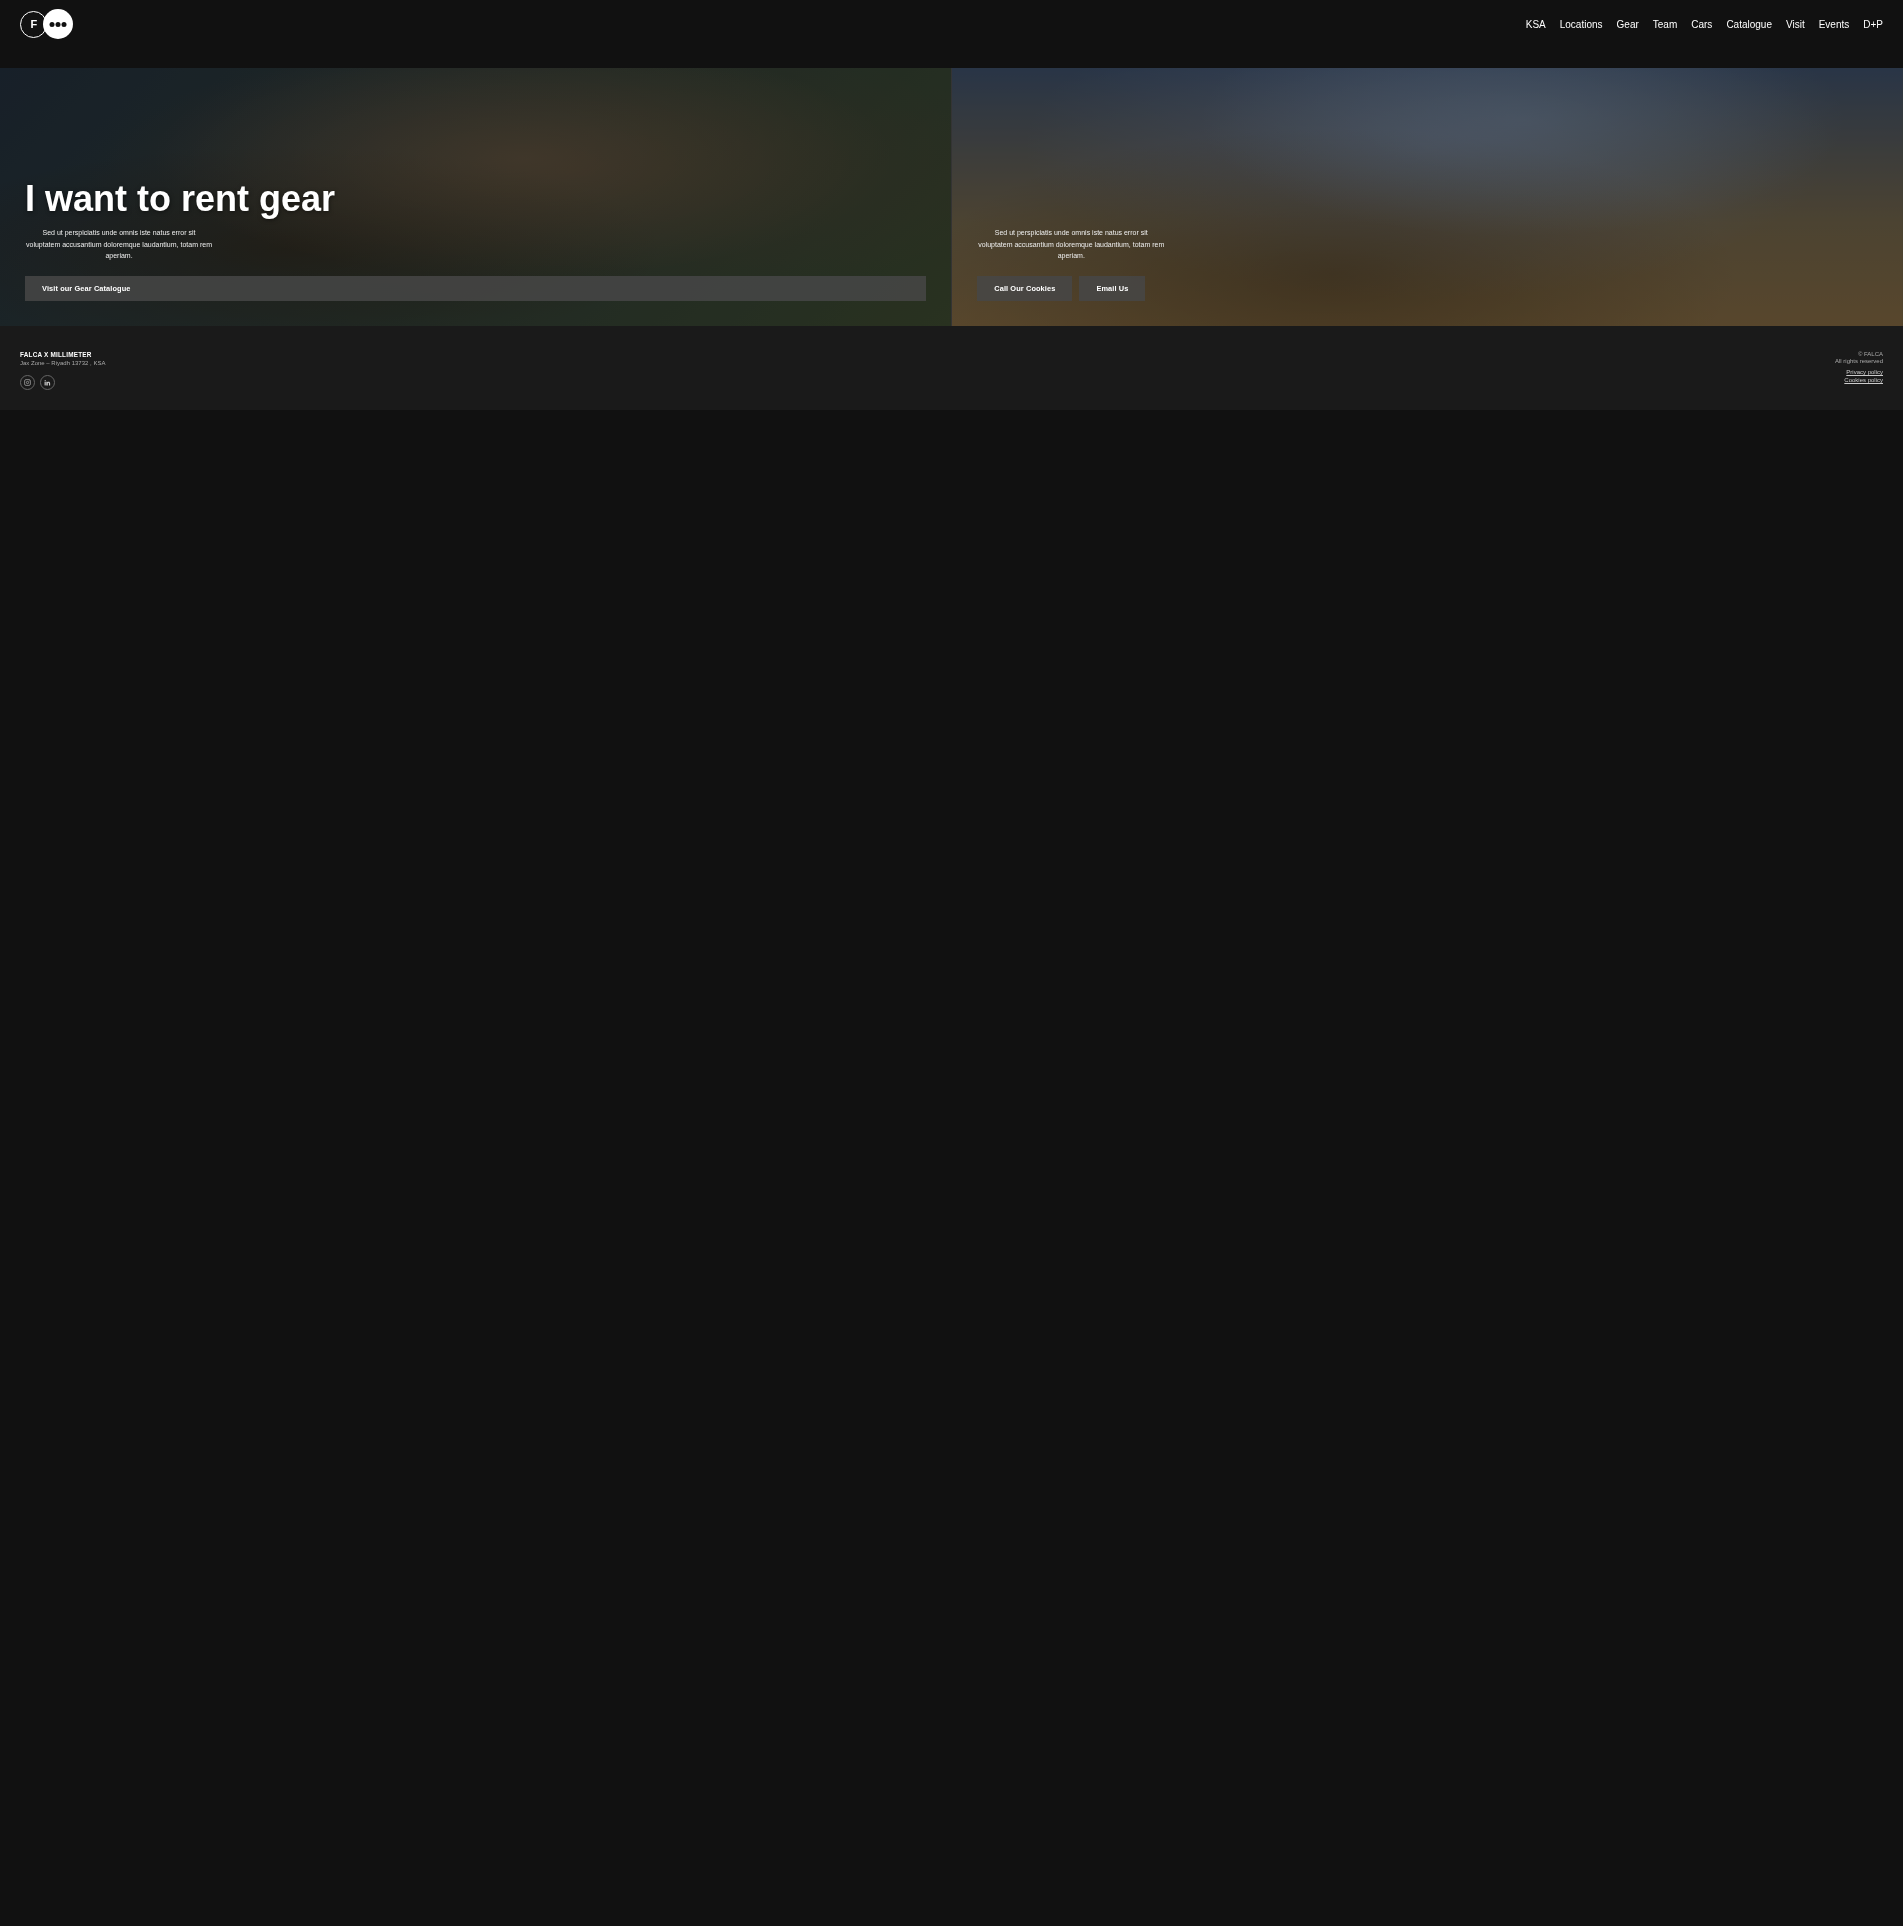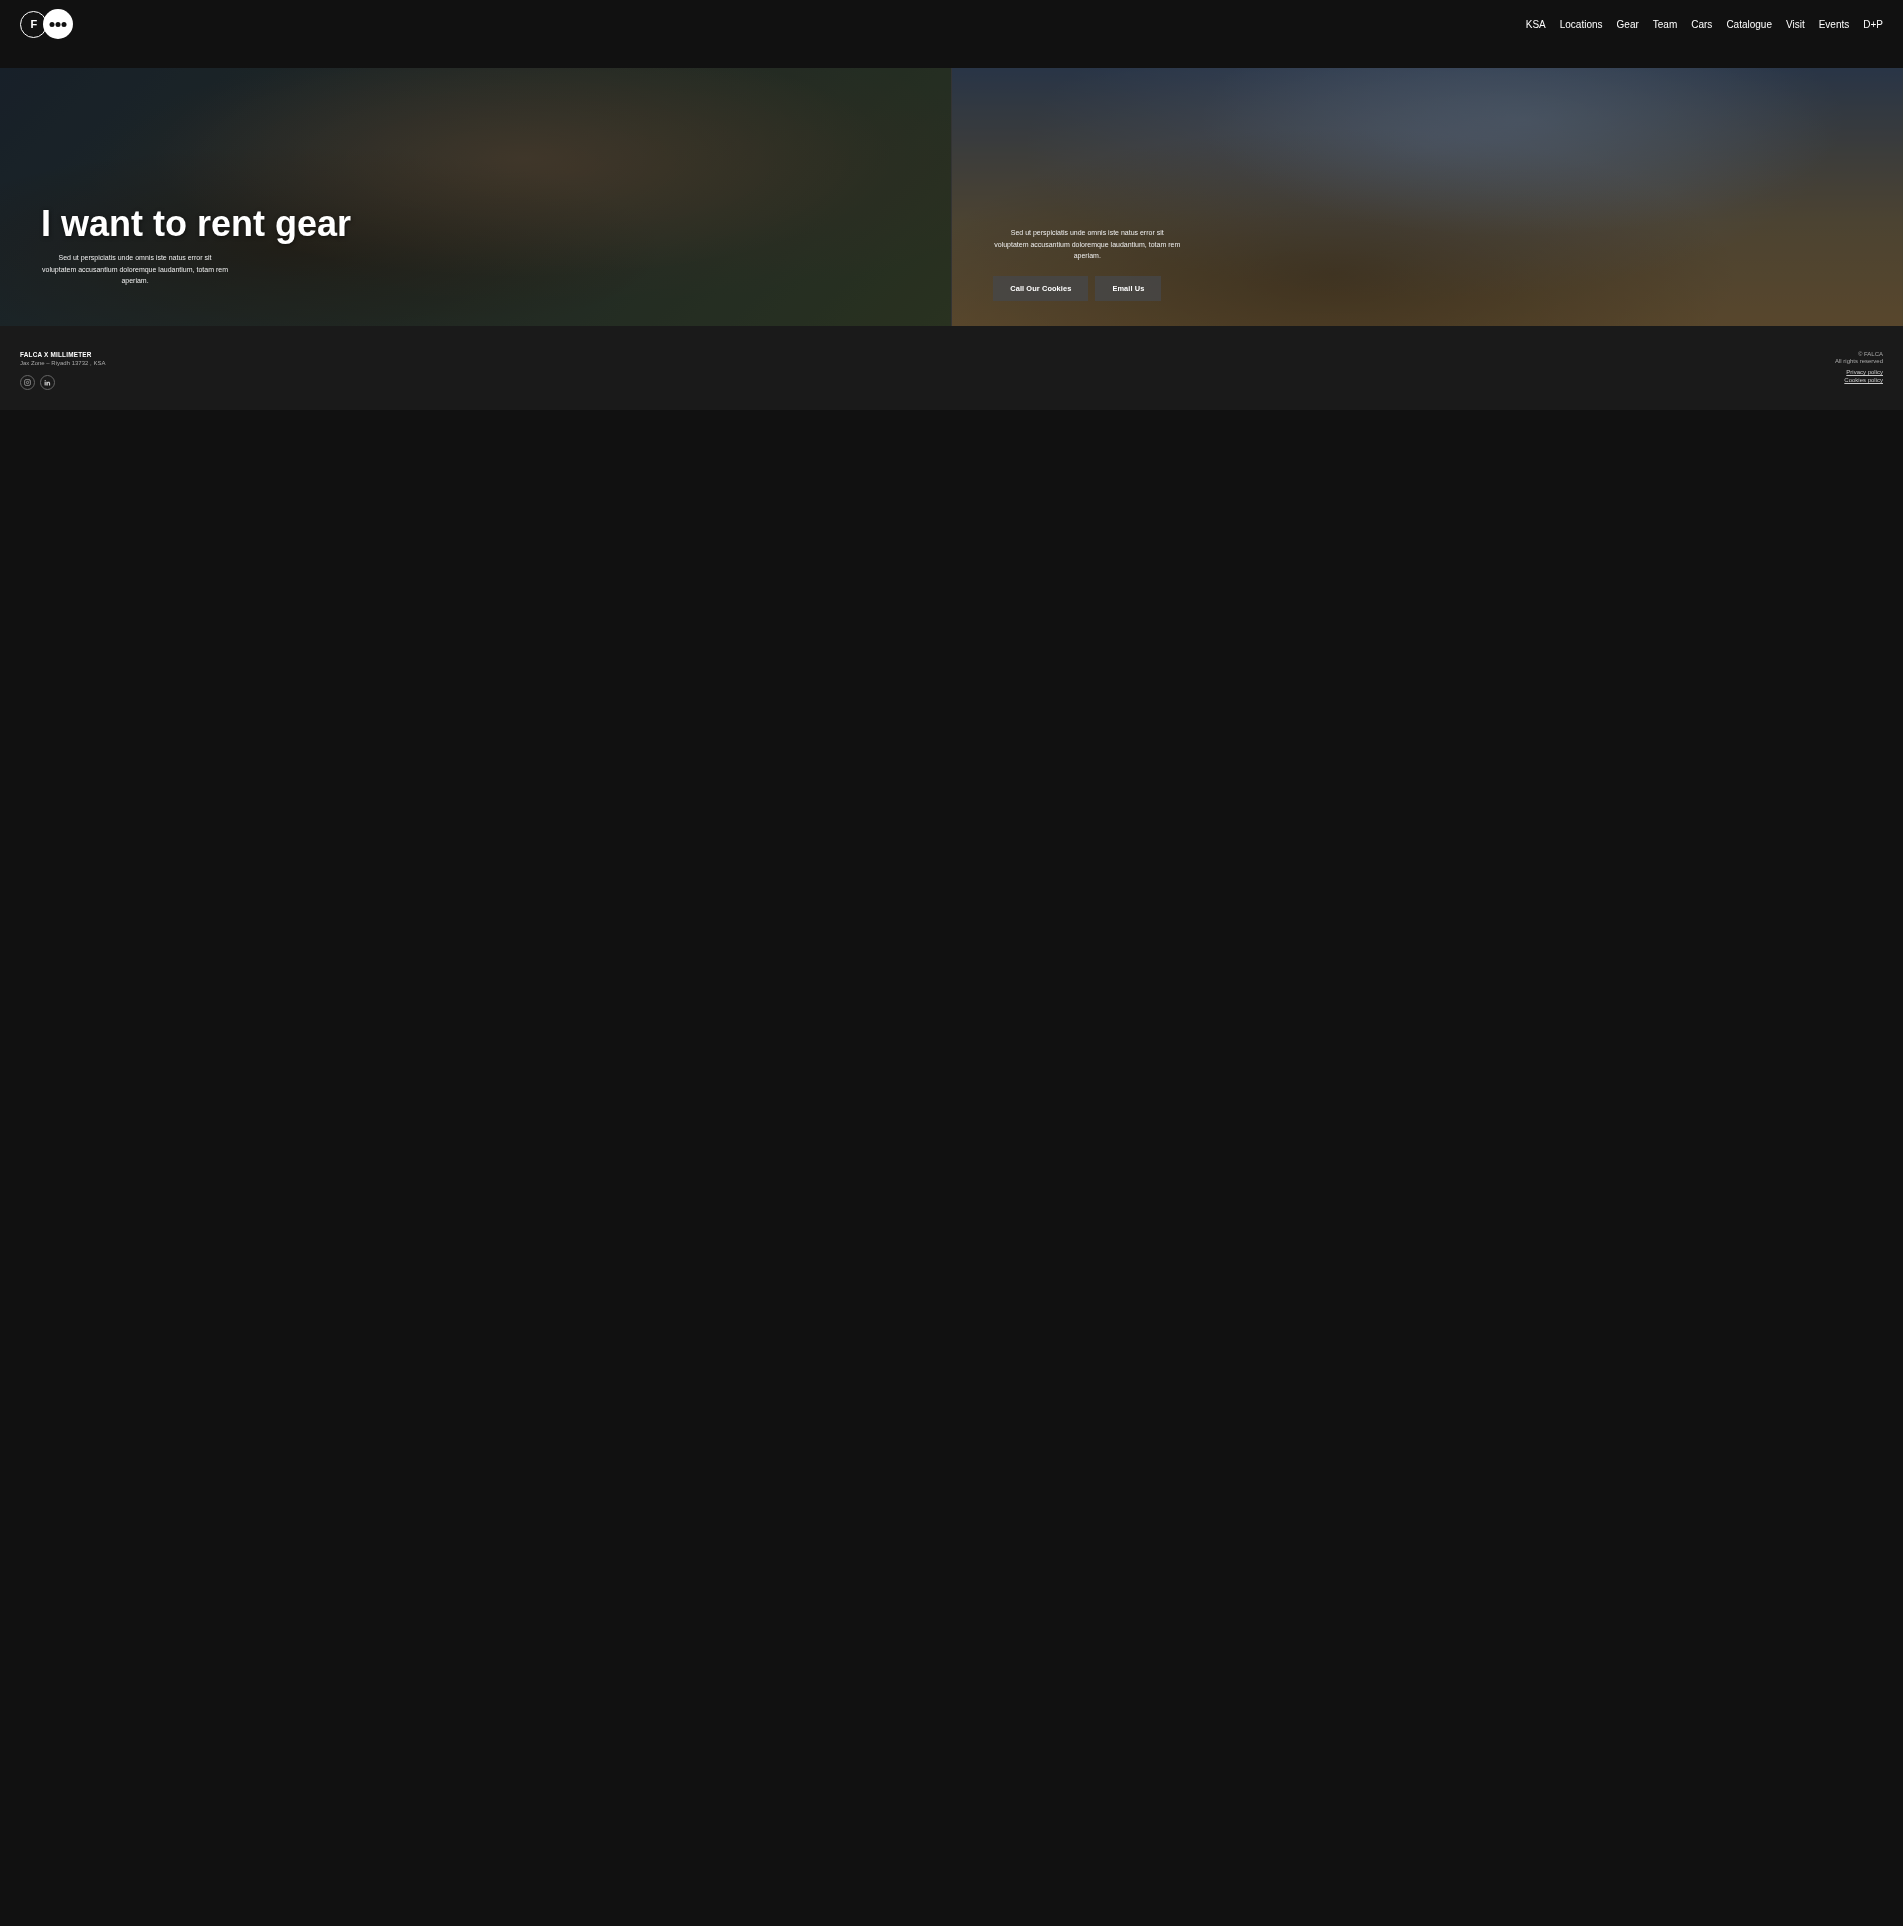--- a/index.html
+++ b/index.html
@@ -81,21 +81,20 @@
       width: 100%;
       min-height: 258px;
       position: relative;
     }
 
     .hero-panel {
       flex: 1;
       position: relative;
       overflow: hidden;
       min-height: 238px;
-      padding-left: 16px;
     }
 
     .hero-panel .bg {
       position: absolute;
       inset: 0;
       background-size: cover;
       background-position: center;
       filter: brightness(0.55);
     }
 
@@ -307,20 +306,21 @@
 
 <div class="header-spacer"></div>
 
 <section class="hero">
 
   <div class="hero-panel hero-panel-left">
     <div class="bg"></div>
     <div class="hero-content">
       <h1 class="hero-title">I want to rent gear</h1>
       <p class="hero-desc">Sed ut perspiciatis unde omnis iste natus error sit voluptatem accusantium doloremque laudantium, totam rem aperiam.</p>
+      <a class="btn" href="#">Visit our Gear Catalogue</a>
     </div>
   </div>
 
   <div class="hero-divider"></div>
 
   <div class="hero-panel hero-panel-right">
     <div class="bg"></div>
     <div class="hero-content">
       <p class="hero-desc">Sed ut perspiciatis unde omnis iste natus error sit voluptatem accusantium doloremque laudantium, totam rem aperiam.</p>
       <div class="btn-group">

